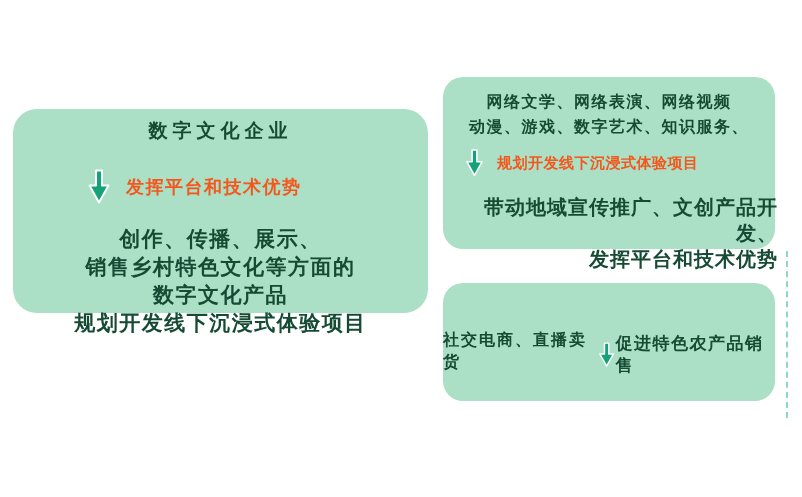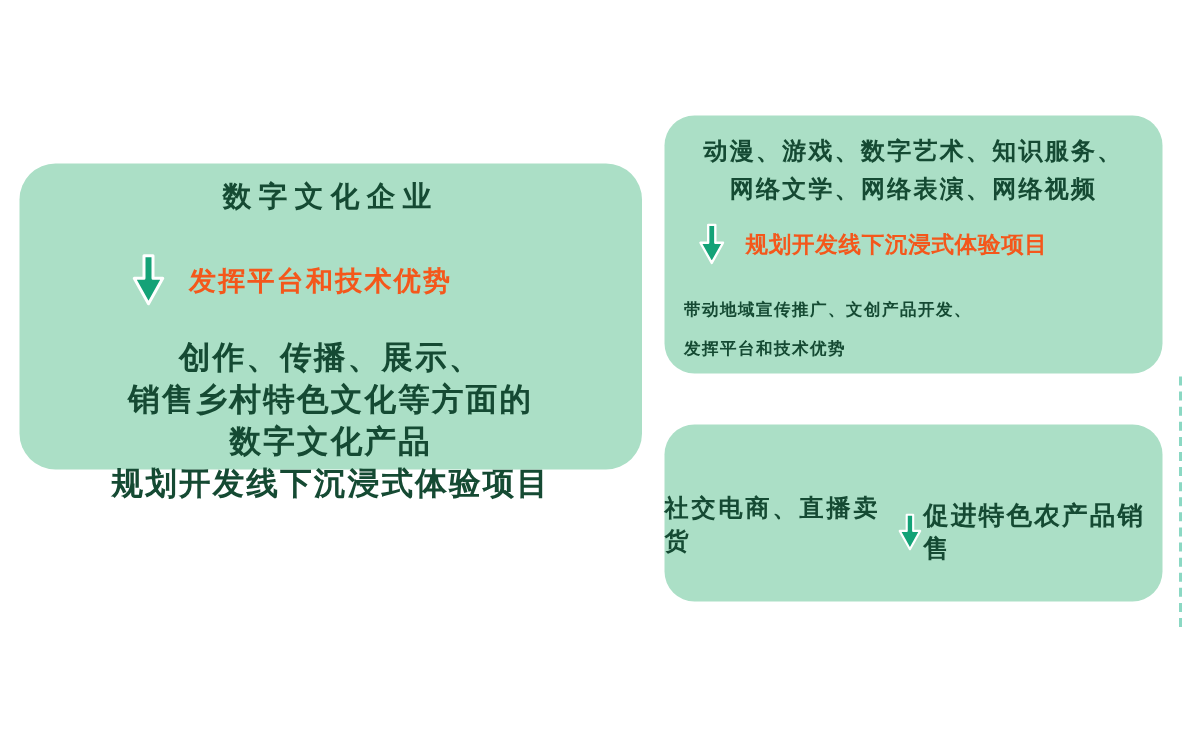--- a/index.html
+++ b/index.html
@@ -45,22 +45,22 @@
 
   .body-lines {
     position: absolute; top: 116px; left: 0; width: 100%;
     text-align: center; font-size: 21px; line-height: 28px; letter-spacing: 1.5px;
   }
   .intro-lines {
     position: absolute; top: 12px; left: 0; width: 100%;
     text-align: center; font-size: 16px; line-height: 25px; letter-spacing: 1.5px;
   }
   .result-lines {
-    position: absolute; top: 117px; left: 13px; width: 100%;
-    text-align: left; font-size: 11px; line-height: 26px; letter-spacing: 1px;
+    position: absolute; top: 117px; left: 3px; width: 100%;
+    text-align: right; font-size: 20px; line-height: 26px; letter-spacing: 1px;
   }
 
   .rb-line1 { font-size: 16px; letter-spacing: 2px; line-height: 22px; }
   .rb-line2 { font-size: 17px; letter-spacing: 1.5px; line-height: 22px; margin-top: 8px; }
 
   .arrow { color: var(--arrow-teal); display: block; }
   .arrow-lg { width: 24px; height: 38px; }
   .arrow-md { width: 19px; height: 30px; }
   .arrow-sm { width: 18px; height: 28px; margin-top: 8px; }
 
@@ -85,22 +85,22 @@
     <div class="body-lines">
       <div>创作、传播、展示、</div>
       <div>销售乡村特色文化等方面的</div>
       <div>数字文化产品</div>
       <div>规划开发线下沉浸式体验项目</div>
     </div>
   </div>
 
   <div class="box rt-box">
     <div class="intro-lines">
+      <div>网络文学、网络表演、网络视频</div>
       <div>动漫、游戏、数字艺术、知识服务、</div>
-      <div>网络文学、网络表演、网络视频</div>
     </div>
     <div class="arrow-row rt-row">
       <svg class="arrow arrow-md" viewBox="0 0 24 36" aria-hidden="true">
         <path d="M9 1.5 L15 1.5 L15 16.5 L21.5 16.5 L12 33.5 L2.5 16.5 L9 16.5 Z" fill="currentColor" stroke="#ffffff" stroke-width="2" stroke-linejoin="round"></path>
       </svg>
       <span class="orange-label orange-sm">规划开发线下沉浸式体验项目</span>
     </div>
     <div class="result-lines">
       <div>带动地域宣传推广、文创产品开发、</div>
       <div>发挥平台和技术优势</div>

